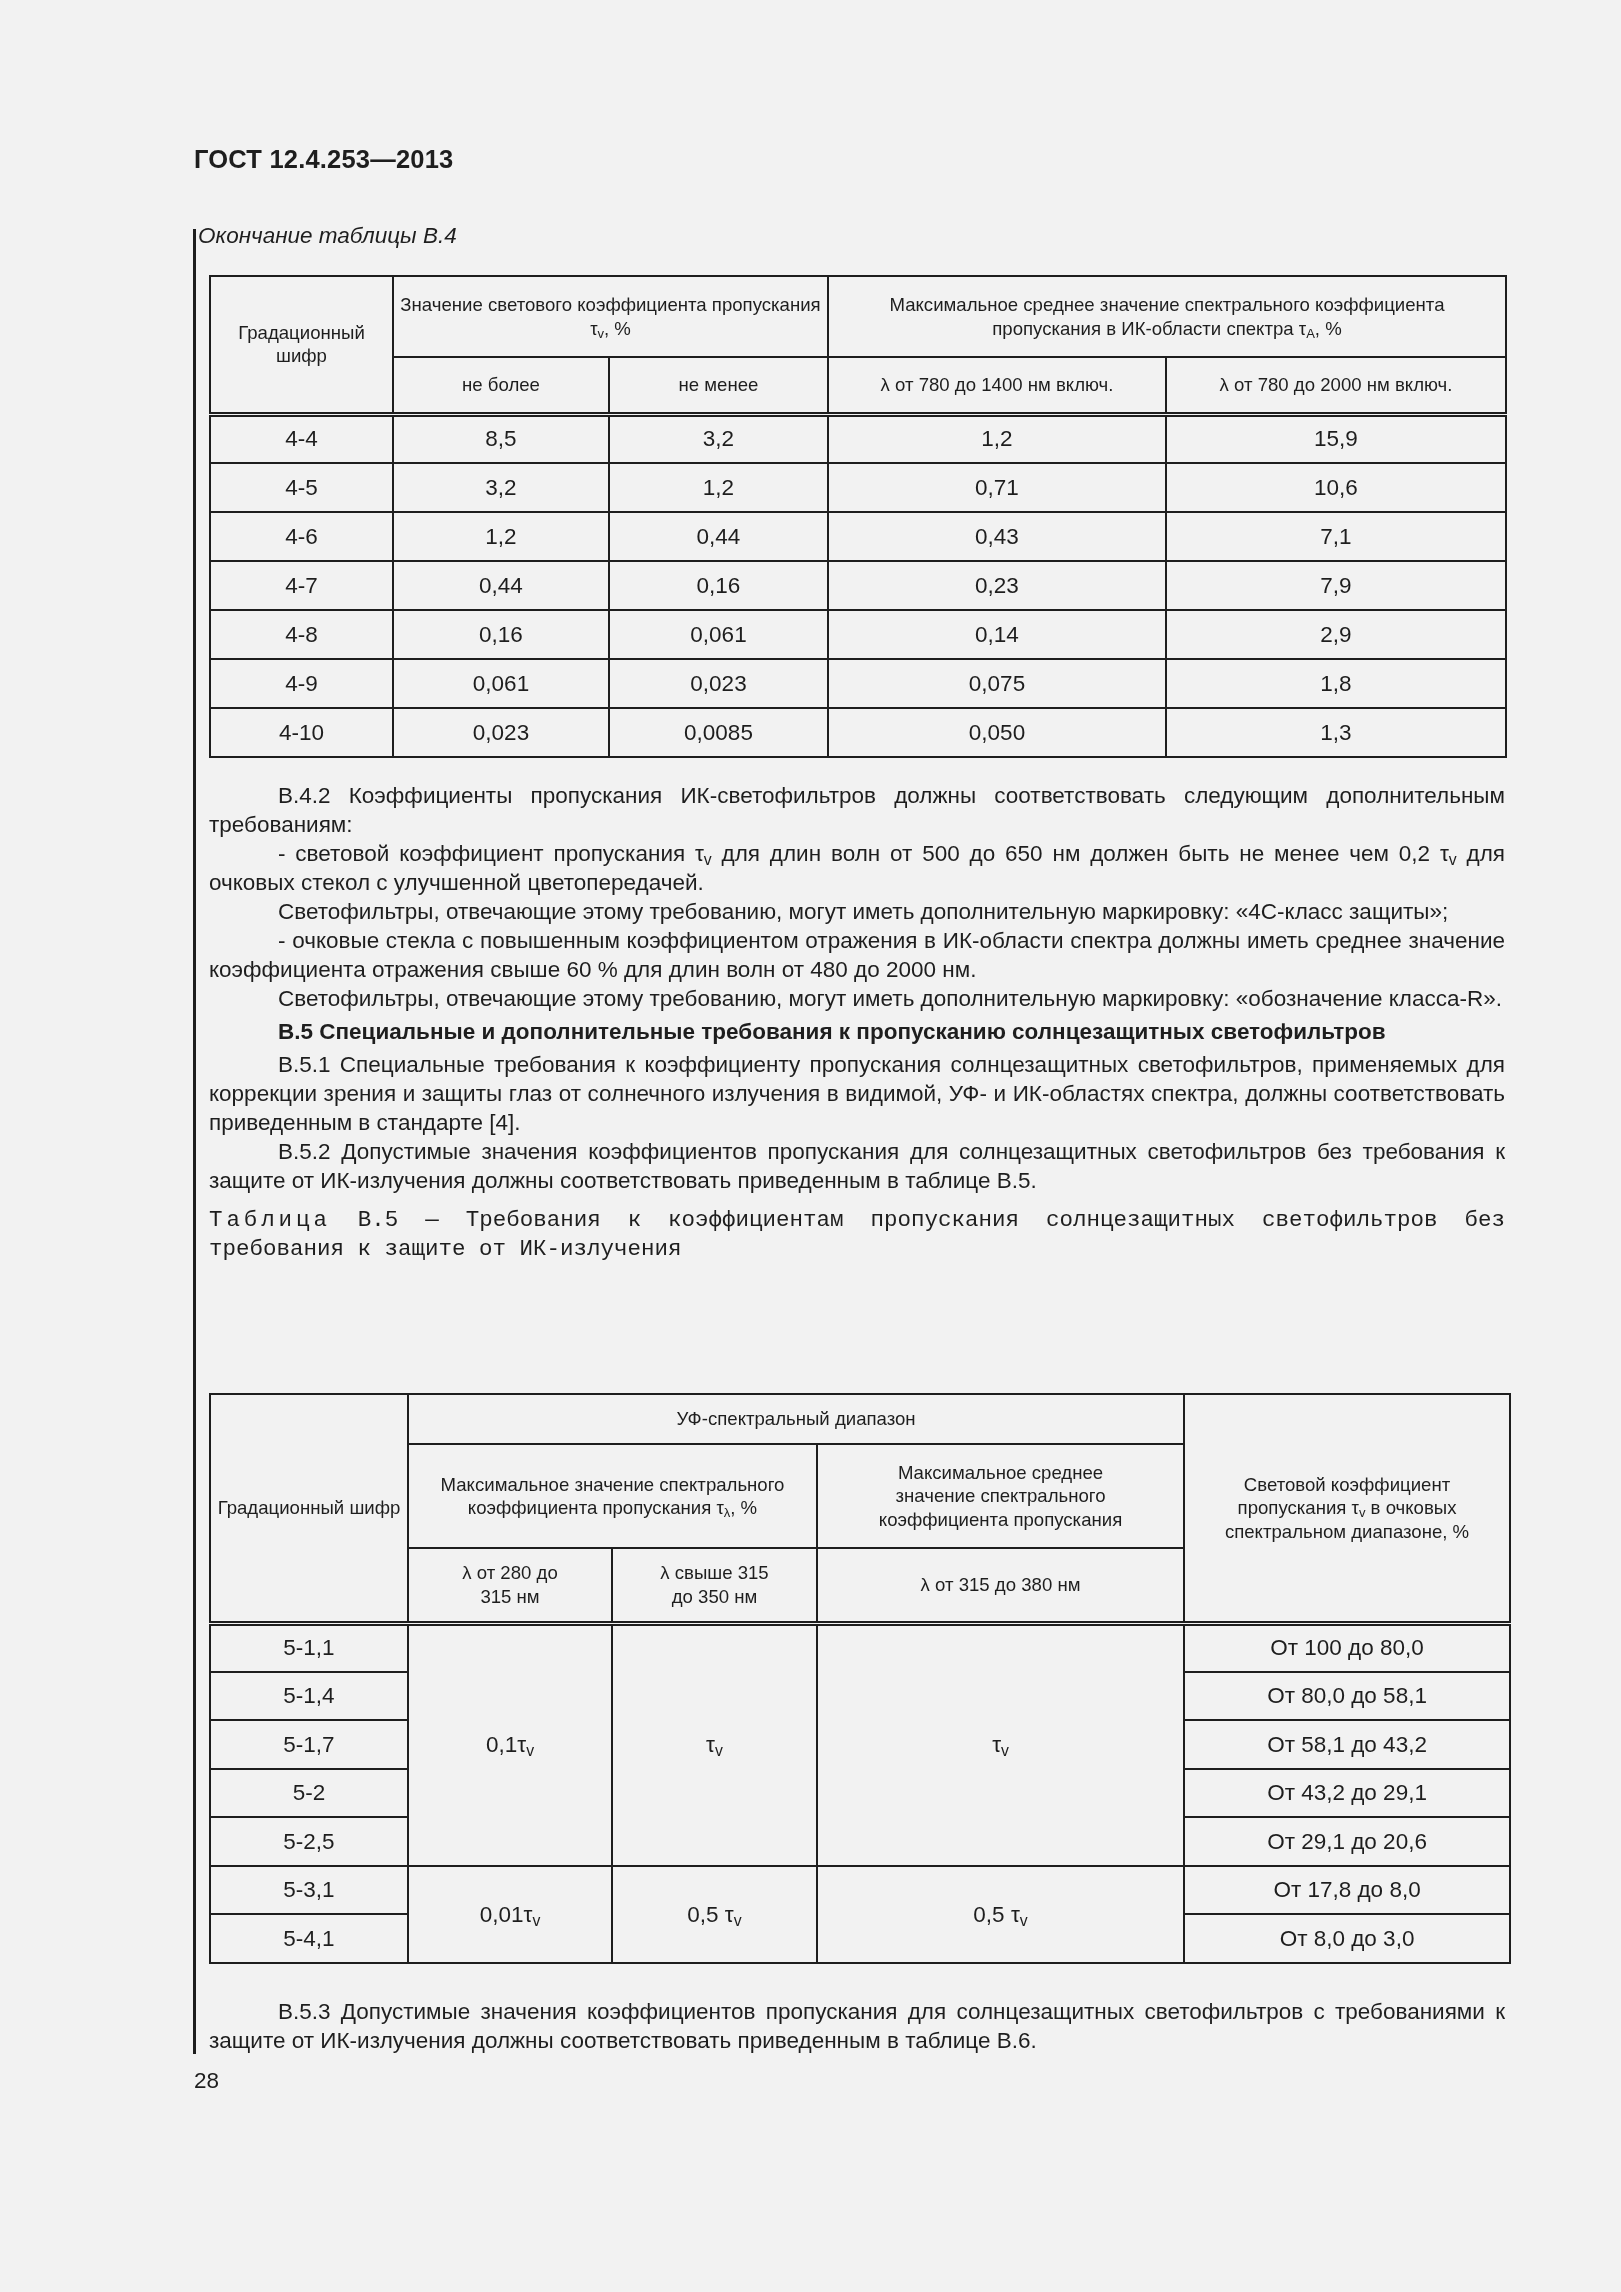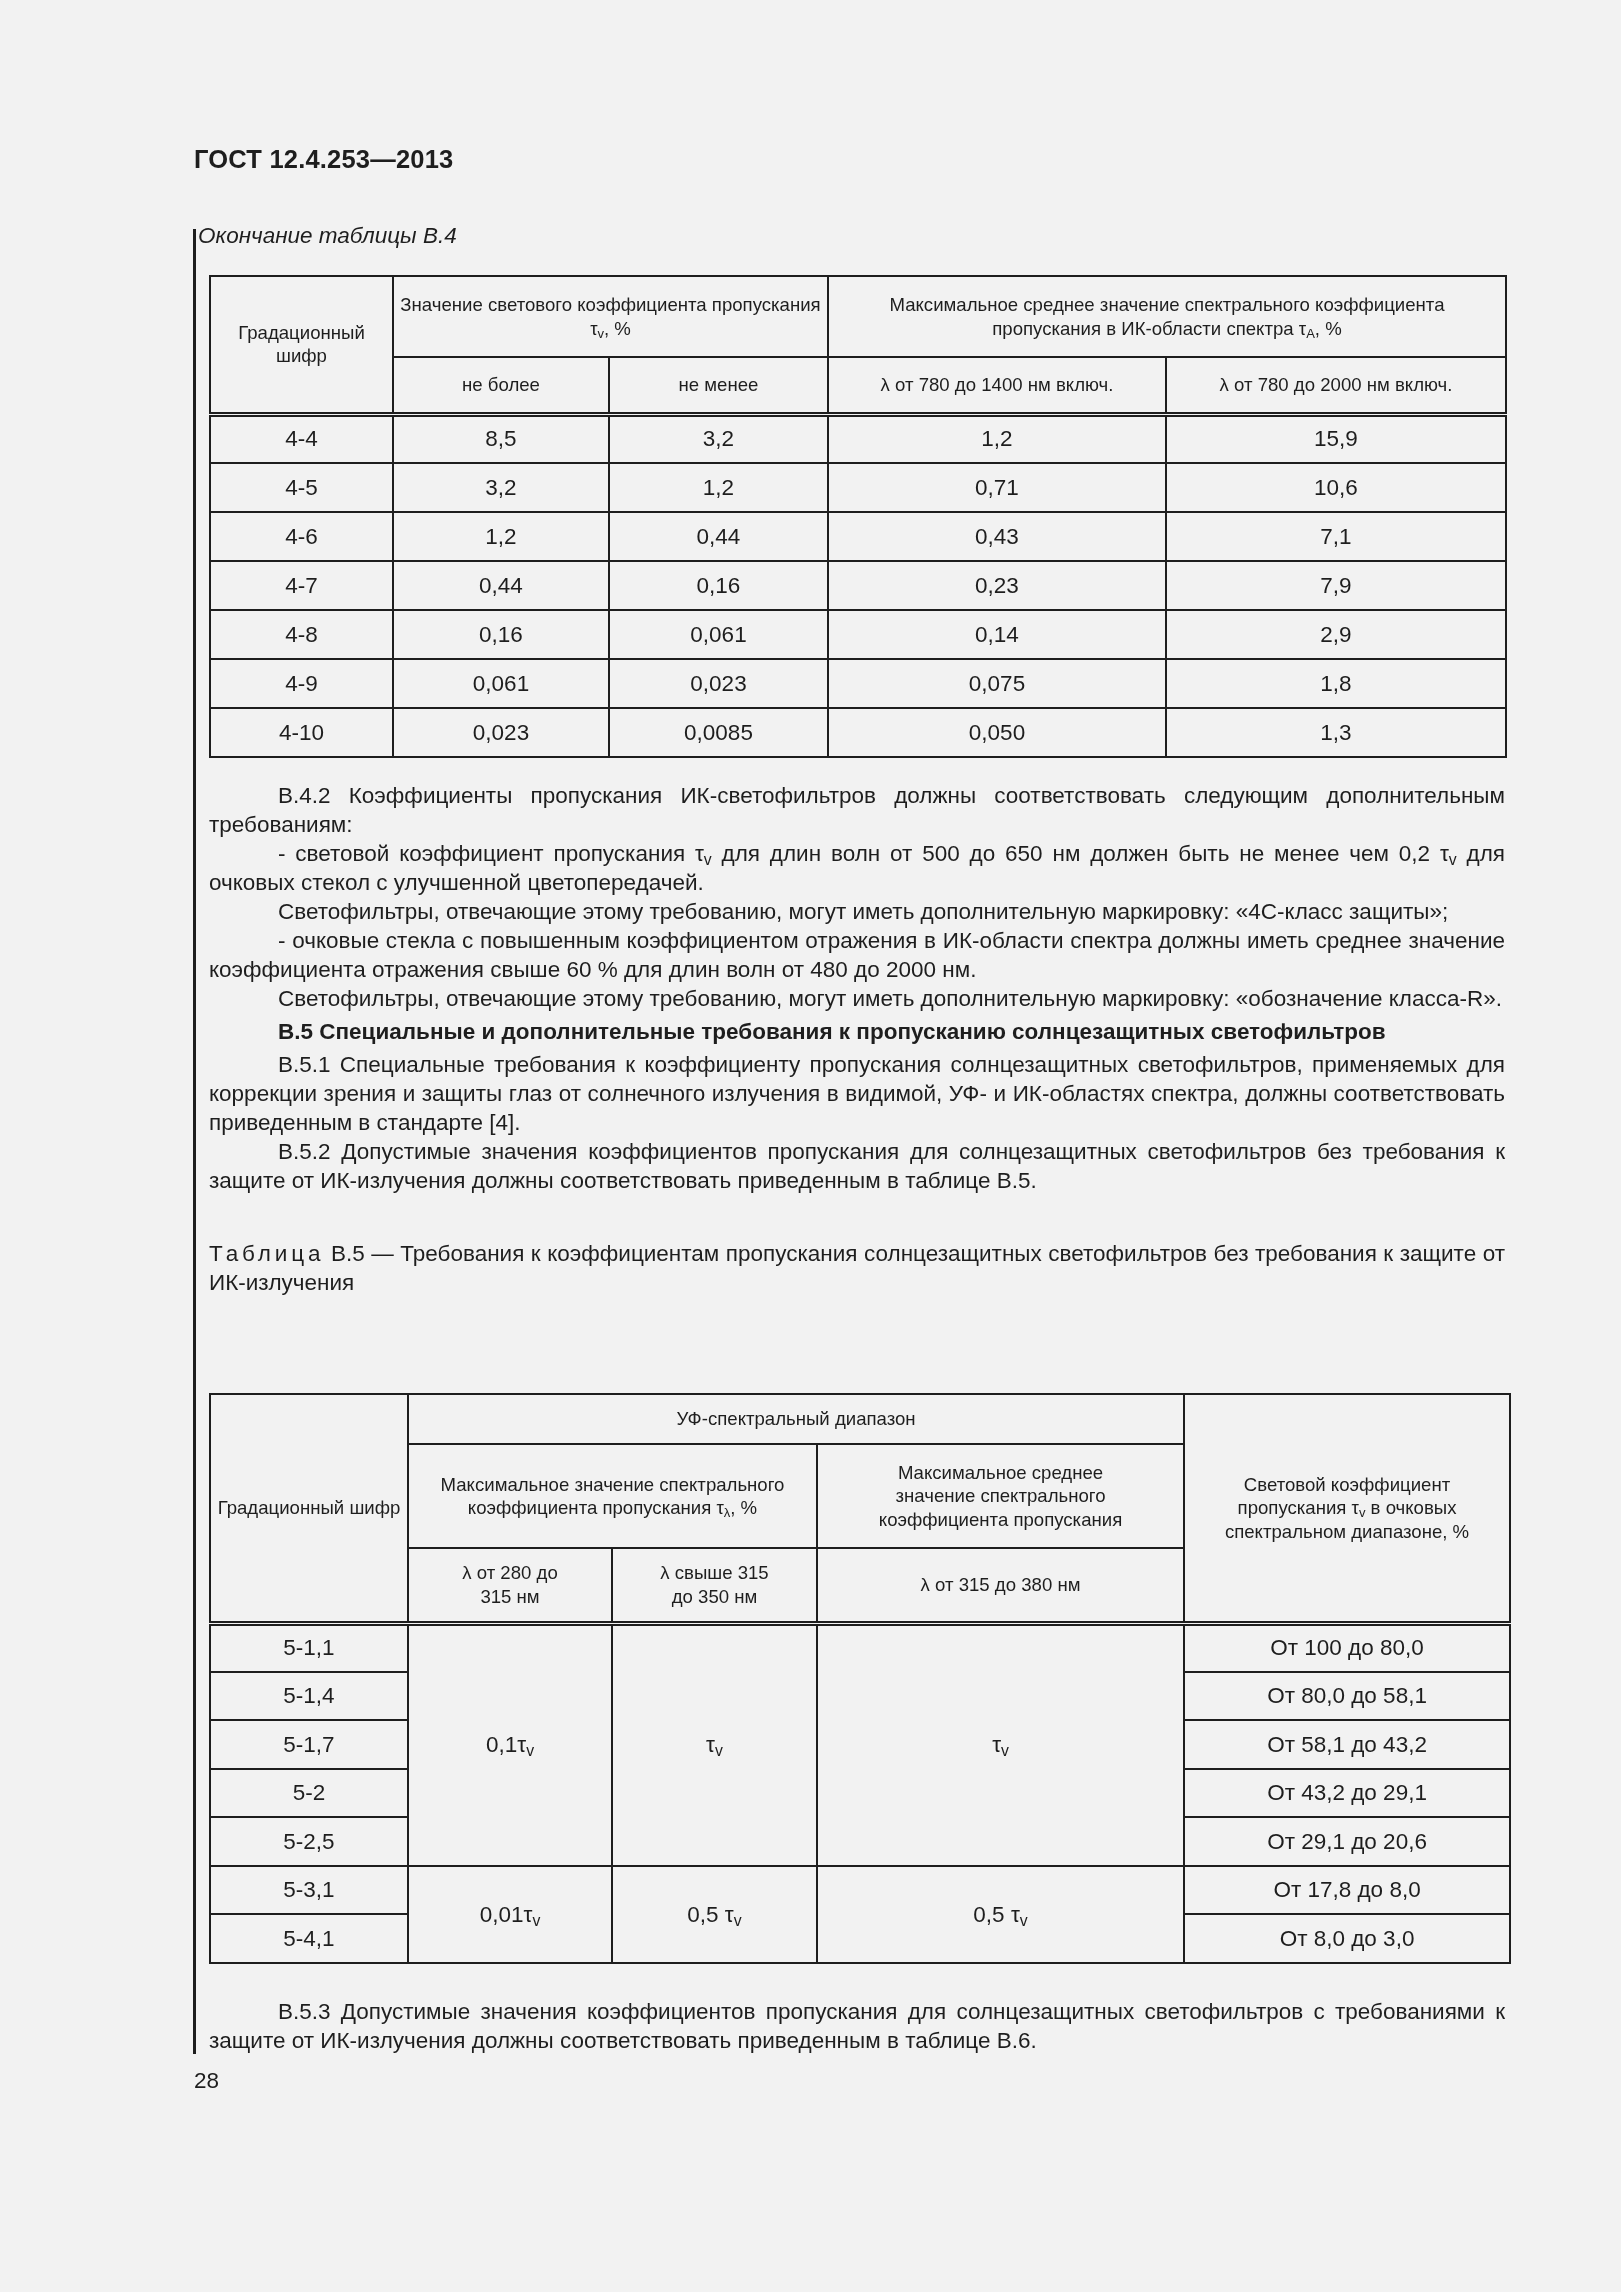--- a/index.html
+++ b/index.html
@@ -103,21 +103,21 @@
 
 <div class="abs para" style="top:781px;">
   <p class="ind">В.4.2 Коэффициенты пропускания ИК-светофильтров должны соответствовать следующим дополнительным требованиям:</p>
   <p class="ind"><span>- световой коэффициент пропускания τ</span><sub>v</sub><span> для длин волн от 500 до 650 нм должен быть не менее чем 0,2 τ</span><sub>v</sub><span> для очковых стекол с улучшенной цветопередачей.</span></p>
   <p class="ind">Светофильтры, отвечающие этому требованию, могут иметь дополнительную маркировку: «4С-класс защиты»;</p>
   <p class="ind">- очковые стекла с повышенным коэффициентом отражения в ИК-области спектра должны иметь среднее значение коэффициента отражения свыше 60 % для длин волн от 480 до 2000 нм.</p>
   <p class="ind">Светофильтры, отвечающие этому требованию, могут иметь дополнительную маркировку: «обозначение класса-R».</p>
   <p class="ind b" style="margin-top:3.9px; margin-bottom:3.9px;">В.5  Специальные и дополнительные требования к пропусканию солнцезащитных светофильтров</p>
   <p class="ind">В.5.1  Специальные требования к коэффициенту пропускания солнцезащитных светофильтров, применяемых для коррекции зрения и защиты глаз от солнечного излучения в видимой, УФ- и ИК-областях спектра, должны соответствовать приведенным в стандарте [4].</p>
   <p class="ind">В.5.2  Допустимые значения коэффициентов пропускания для солнцезащитных светофильтров без требования к защите от ИК-излучения должны соответствовать приведенным в таблице В.5.</p>
-  <p style="margin-top:44px;"><span class="spaced">Таблица</span><span> В.5 — Требования к коэффициентам пропускания солнцезащитных светофильтров без требования к защите от ИК-излучения</span></p>
+  <p style="margin-top:11px;font-family:Liberation Mono, monospace;"><span class="spaced">Таблица</span><span> В.5 — Требования к коэффициентам пропускания солнцезащитных светофильтров без требования к защите от ИК-излучения</span></p>
 </div>
 
 <table style="left:209px; top:1393px; width:1300px;">
   <colgroup>
       <col style="width:198px">
       <col style="width:204px">
       <col style="width:205px">
       <col style="width:367px">
       <col style="width:326px">
     </colgroup>

